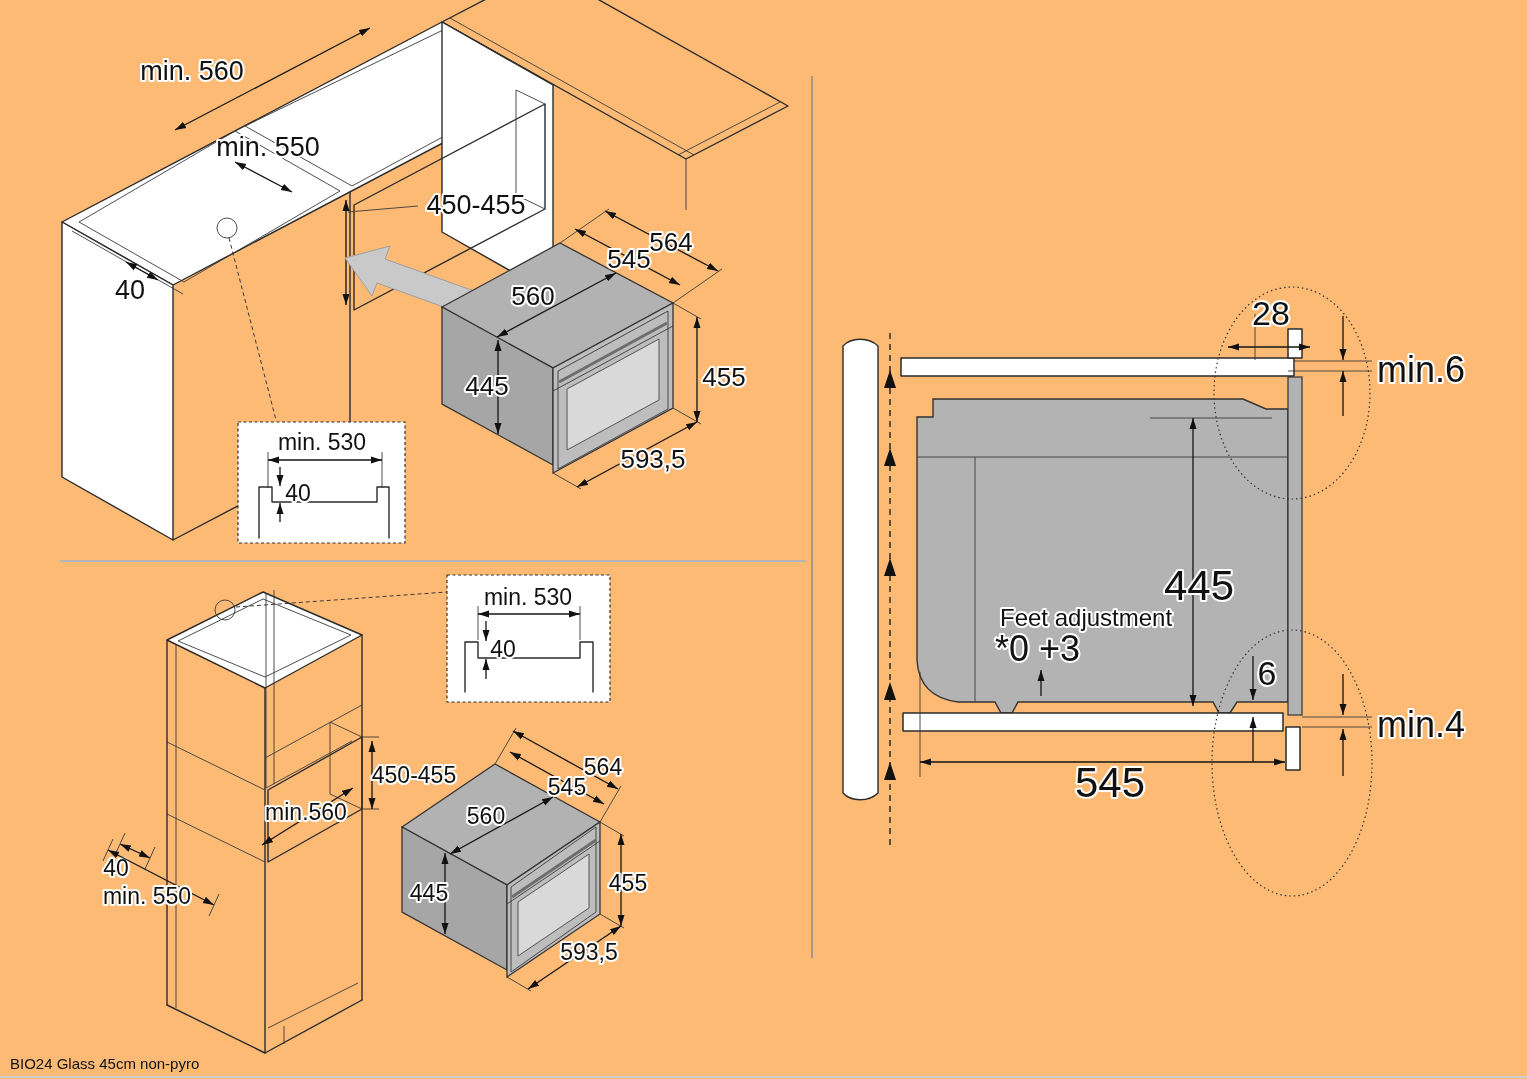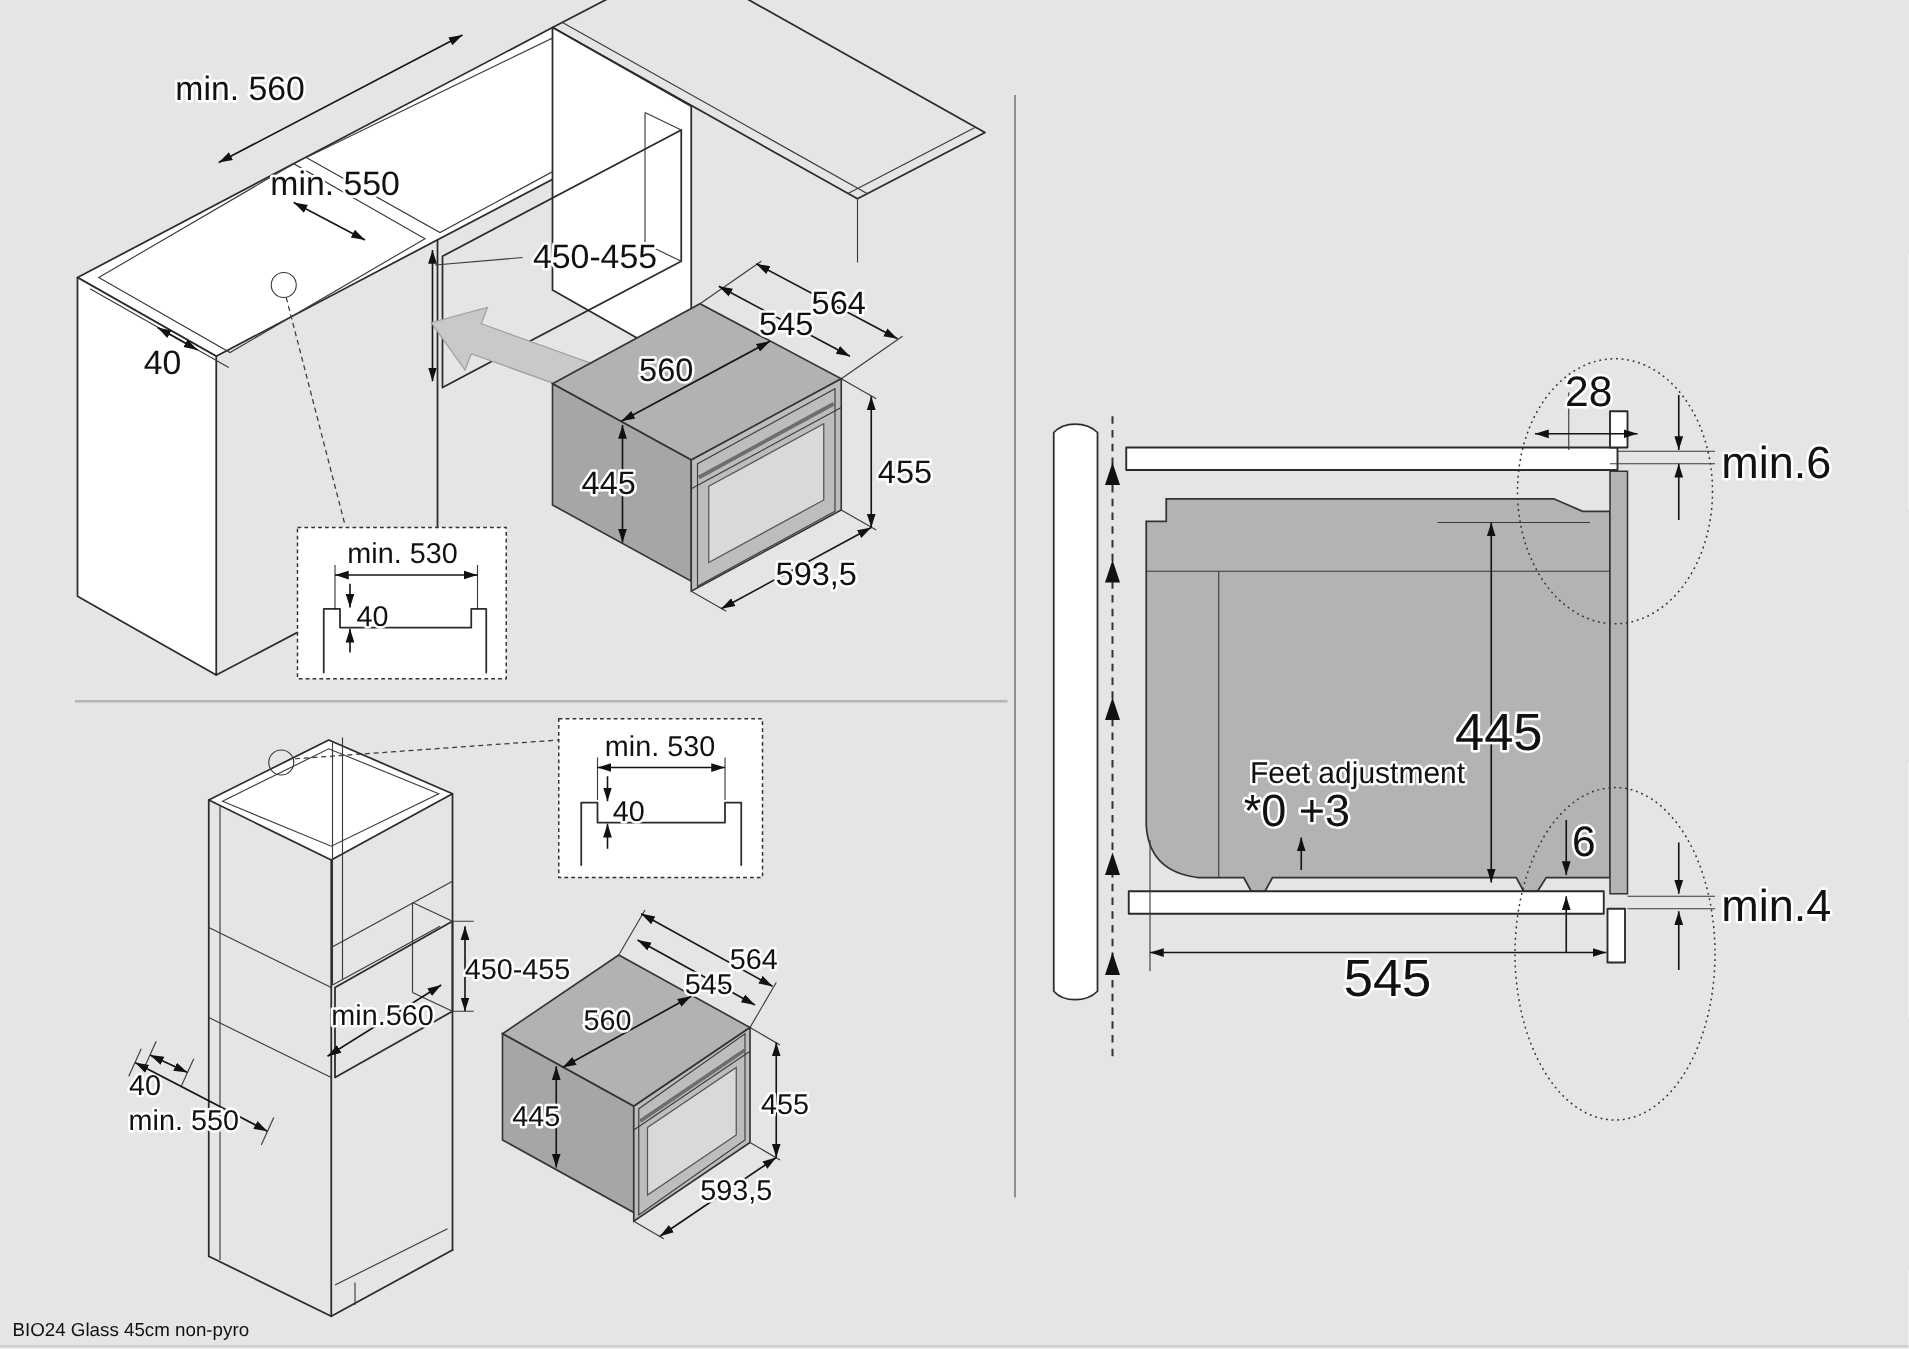--- a/index.html
+++ b/index.html
@@ -1,16 +1,16 @@
 <!DOCTYPE html>
 <html><head>
 <meta charset="utf-8">
 <style>
   html,body{margin:0;padding:0;background:#fff;}
-  .page{position:relative;width:1527px;height:1079px;background:#e5e5e5;overflow:hidden;
+  .page{position:relative;width:1527px;height:1079px;background:#fdba74;overflow:hidden;
         font-family:"Liberation Sans",sans-serif;}
   svg{display:block;}
   
   .ln{stroke:#2b2b2b;stroke-width:1.4;fill:none;stroke-linejoin:round;stroke-linecap:round;}
   .lnw{stroke:#2b2b2b;stroke-width:1.4;fill:#fff;stroke-linejoin:round;}
   .thin{stroke:#3a3a3a;stroke-width:0.9;fill:none;}
   .dim{stroke:#151515;stroke-width:1.3;fill:none;}
   .leader{stroke:#3a3a3a;stroke-width:1;fill:none;stroke-dasharray:4 3;}
   .dash{stroke:#333;stroke-width:1.6;fill:none;stroke-dasharray:6 5;}
   .dotted{stroke:#333;stroke-width:1.2;fill:none;stroke-dasharray:1.5 3;}

